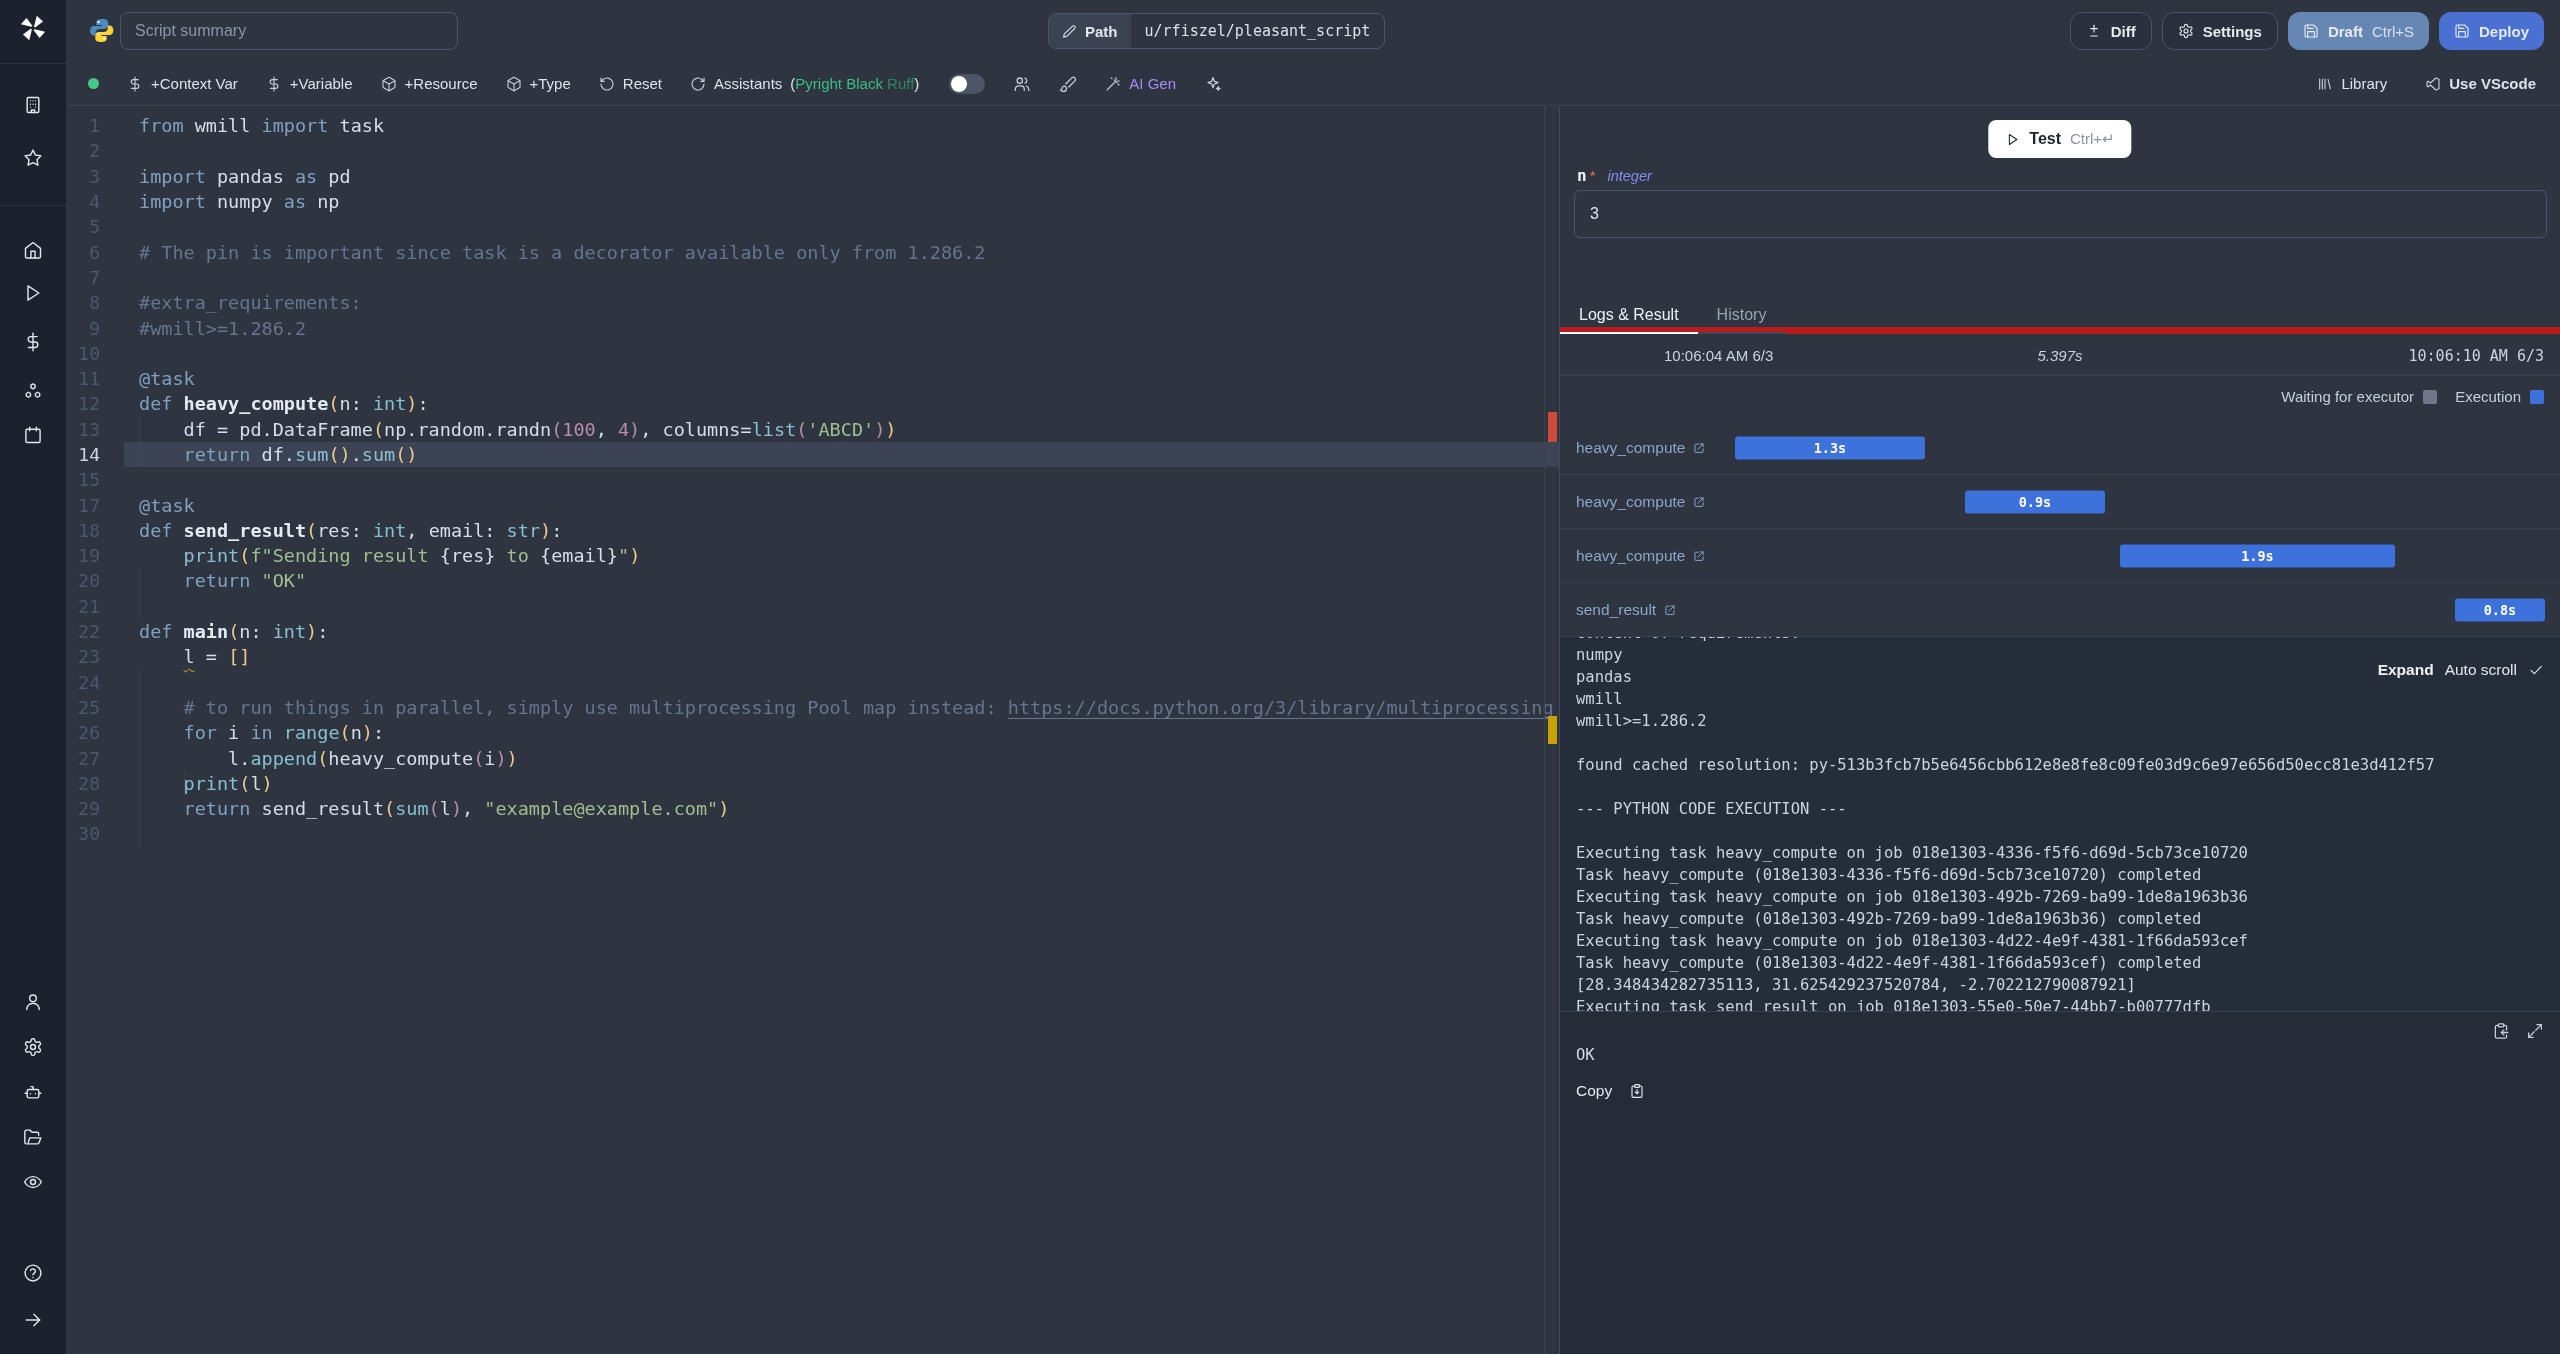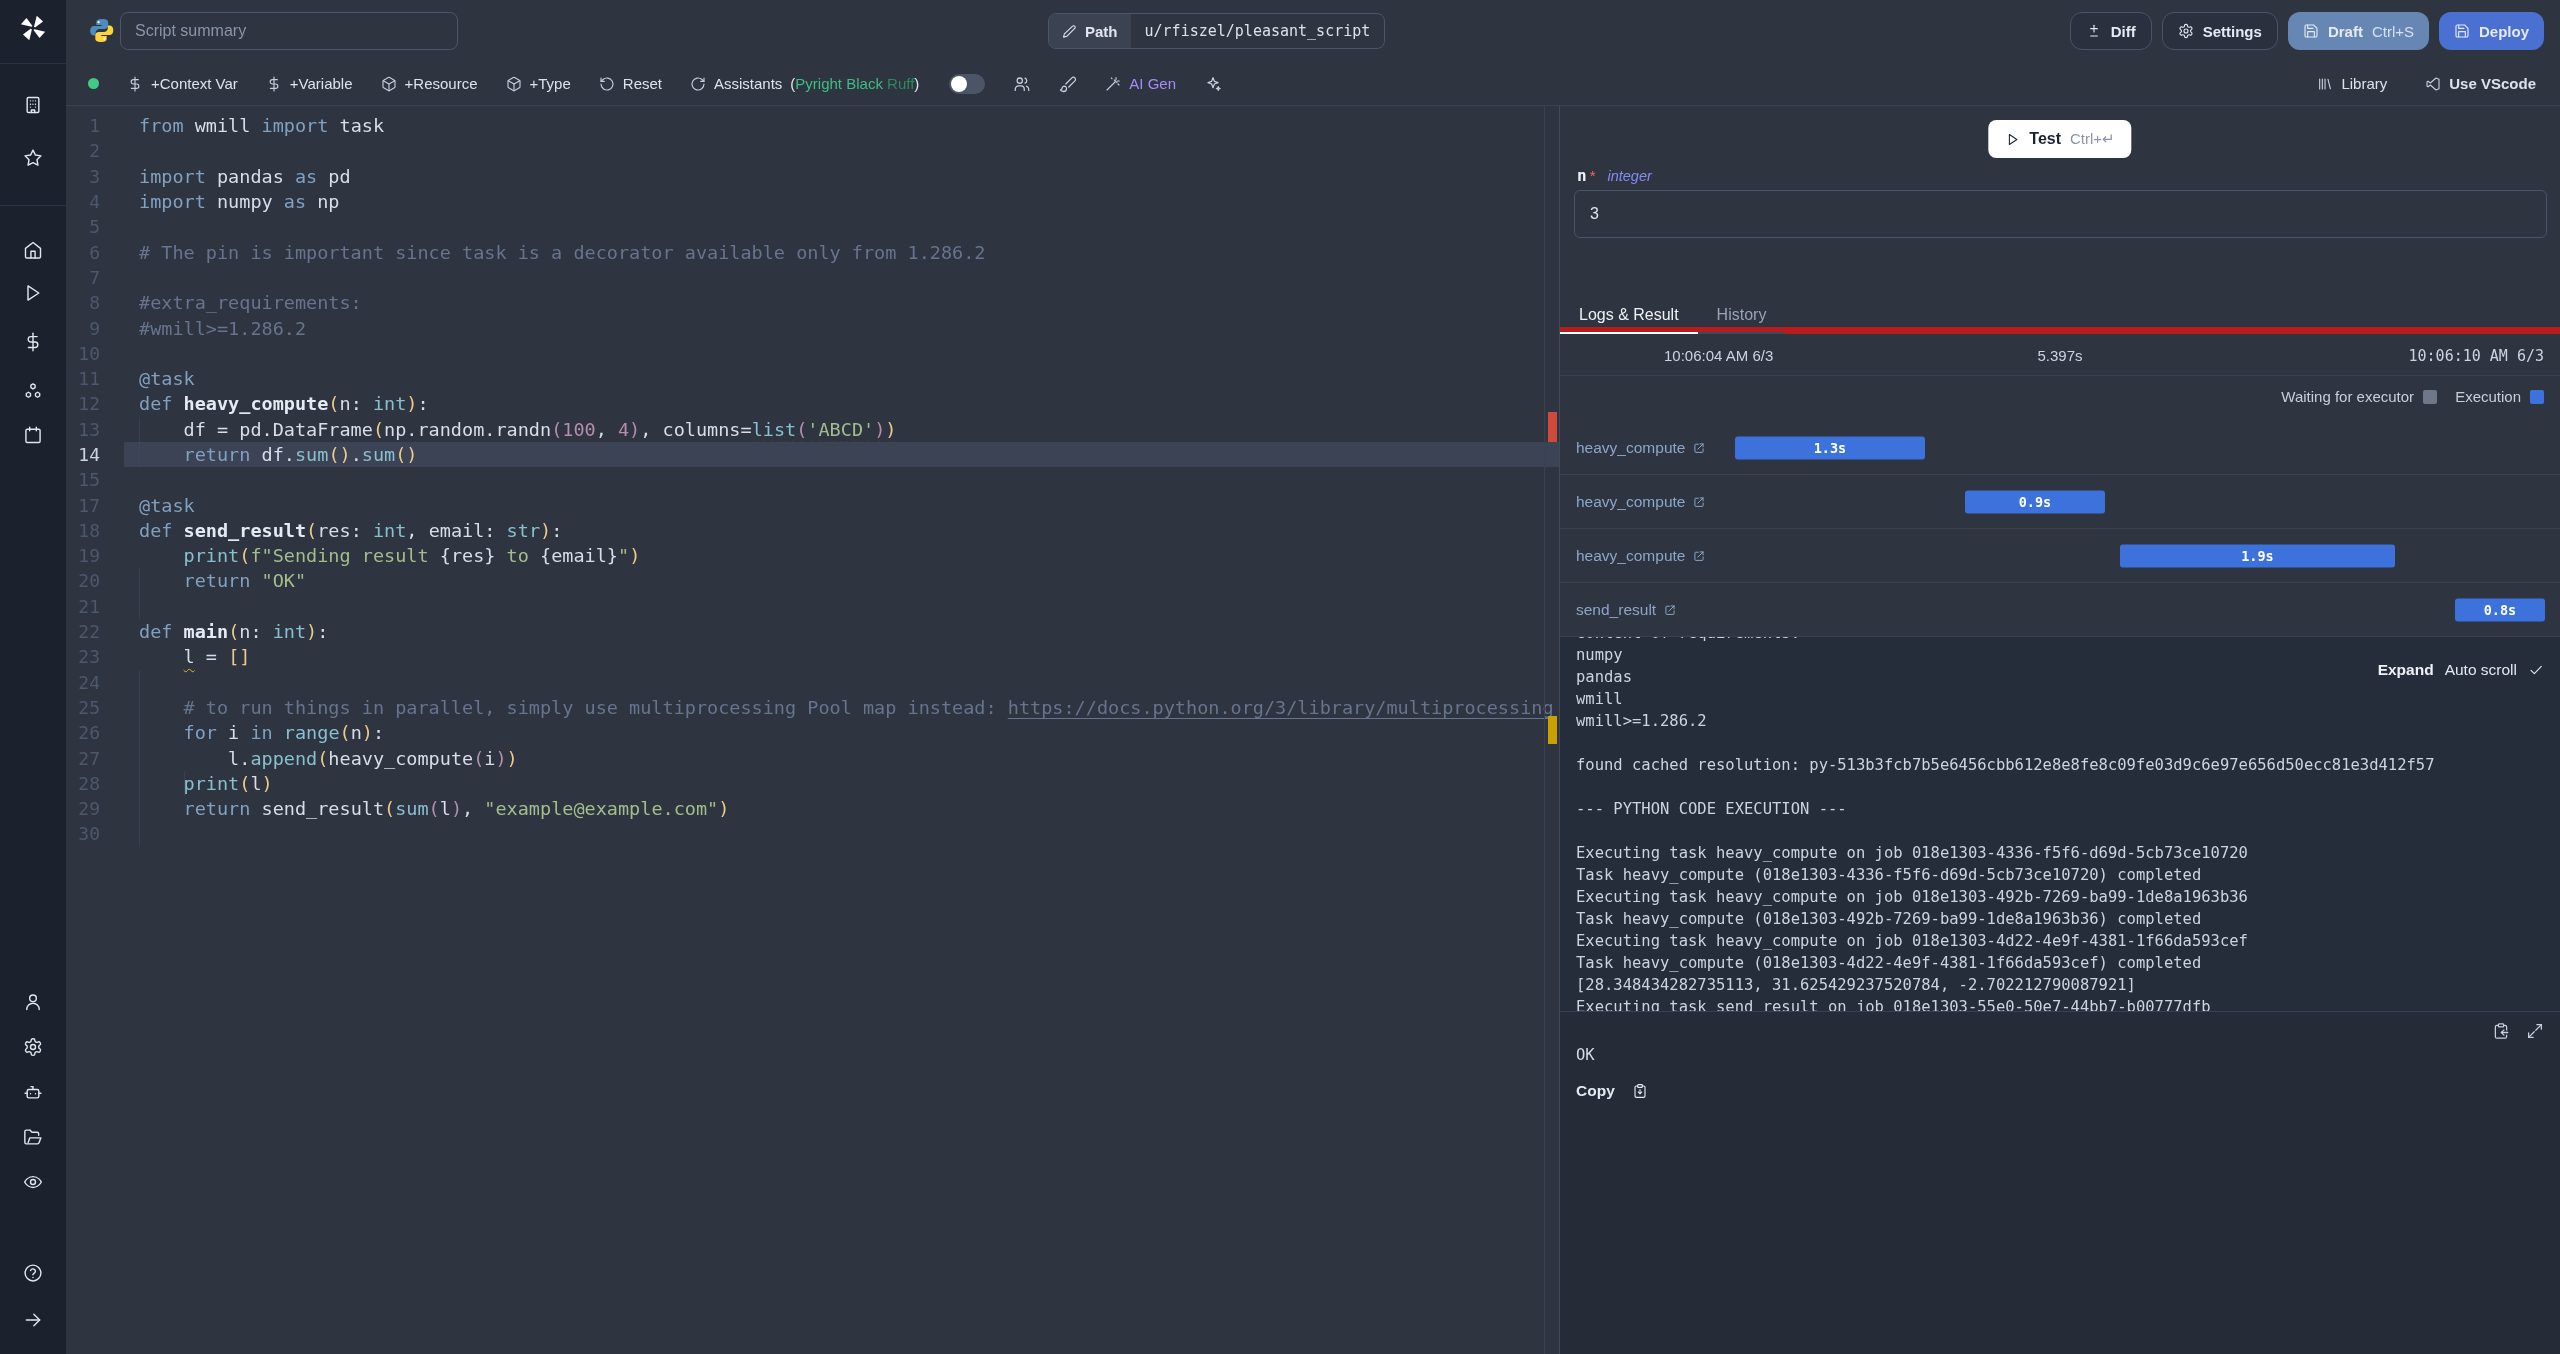--- a/index.html
+++ b/index.html
@@ -71,41 +71,41 @@
   #arg-label .aname { font-family:"DejaVu Sans Mono",monospace; font-size:16px; font-weight:700; color:#eef2f8; }
   #arg-label .areq { color:#f16a5d; font-size:15px; }
   #arg-label .atype { font-style:italic; font-size:14.5px; color:#838df5; margin-left:9px; }
   #arg-input { position:absolute; left:14px; top:84px; width:973px; height:48px; background:transparent; border:1px solid #49536a; border-radius:6px; color:#dfe5ee; font-size:16px; padding:0 15px; font-family:"Liberation Sans",sans-serif; }
   #tabs { position:absolute; left:0; top:192px; width:100%; height:36px; border-bottom:7px solid #b91c1c; display:flex; }
   .tab { padding:0 19px; height:36px; display:flex; align-items:center; font-size:16px; color:#98a3b3; cursor:pointer; border-bottom:2px solid transparent; }
   .tab.active { color:#eef1f6; border-bottom-color:#ffffff; }
   .tab:not(.active) { border-bottom-color:#3f4859; }
   #times { position:absolute; left:0; top:229px; width:100%; height:41px; border-bottom:1px solid #3a4252; font-size:15px; color:#ccd4e2; }
   #times .t-start { position:absolute; left:104px; top:12px; }
-  #times .t-dur { position:absolute; left:50%; transform:translateX(-50%); top:12px; }
+  #times .t-dur { position:absolute; left:50%; transform:translateX(-50%); top:12px;font-style:italic; }
   #times .t-end { position:absolute; right:16px; top:12px; font-family:"DejaVu Sans Mono",monospace; }
   #legend { position:absolute; right:16px; top:282px; display:flex; align-items:center; gap:18px; font-size:15px; color:#c6cfdc; }
   .leg-item { display:flex; align-items:center; gap:9px; }
   .leg-sq { width:14px; height:14px; border-radius:2px; }
   #timeline { position:absolute; left:0; top:315px; width:100%; }
   .tl-row { position:relative; height:54px; border-bottom:1px solid #39414f; }
   .tl-label { position:absolute; left:16px; top:50%; transform:translateY(-50%); font-size:15.5px; color:#8ca6c9; display:flex; align-items:center; gap:7px; cursor:pointer; }
   .tl-label svg { width:14px; height:14px; }
   .tl-bar { position:absolute; top:50%; transform:translateY(-50%); height:23px; border-radius:3px; background:#3d72dd; display:flex; align-items:center; justify-content:center; font-family:"DejaVu Sans Mono",monospace; font-size:13.5px; font-weight:700; color:#fff; }
   #log { position:absolute; left:0; top:531px; width:100%; height:375px; background:#262d3a; border-bottom:1px solid #3a4252; overflow:hidden; padding:0 16px; }
   #log-inner { margin-top:-15px; font-family:"DejaVu Sans Mono",monospace; font-size:15.5px; line-height:22px; color:#ccd3e0; white-space:pre; }
   #log-controls { position:absolute; top:24px; right:16px; display:flex; align-items:center; gap:11px; background:#262d3a; padding-left:8px; }
   #log-controls .expand { font-size:15.5px; font-weight:700; color:#eef1f6; cursor:pointer; }
   #log-controls .ascroll { font-size:15.5px; color:#e3e8f0; }
   #log-controls svg { width:16px; height:16px; color:#e3e8f0; }
   #result { position:absolute; left:0; top:906px; width:100%; height:342px; background:#252b37; }
   #result-icons { position:absolute; top:10px; right:16px; display:flex; gap:16px; color:#c6cfdc; }
   #result-icons svg { width:18px; height:18px; cursor:pointer; }
   #result-value { position:absolute; left:16px; top:34px; font-family:"DejaVu Sans Mono",monospace; font-size:15.5px; color:#d5dbe6; }
-  #copy-btn { position:absolute; left:16px; top:70px; display:flex; align-items:center; gap:17px; background:none; border:none; font-size:15.5px; font-weight:700; color:#e4e9f1; cursor:pointer; font-family:"Liberation Sans",sans-serif; }
+  #copy-btn { position:absolute; left:16px; top:70px; display:flex; align-items:center; gap:17px; background:none; border:none; font-size:15.5px; font-weight:400; color:#e4e9f1; cursor:pointer; font-family:"Liberation Sans",sans-serif; }
   #copy-btn svg { width:16px; height:16px; }
 </style>
 </head>
 <body>
 
 <div id="sidebar">
   <div id="wm-logo">
     <svg width="28" height="28" viewBox="0 0 24 24" fill="#ffffff">
       <g transform="translate(12,12)">
         <path d="M1 -1.4 L3.2 -10.4 L8.6 -5.6 L1.8 -0.4 Z"></path>

